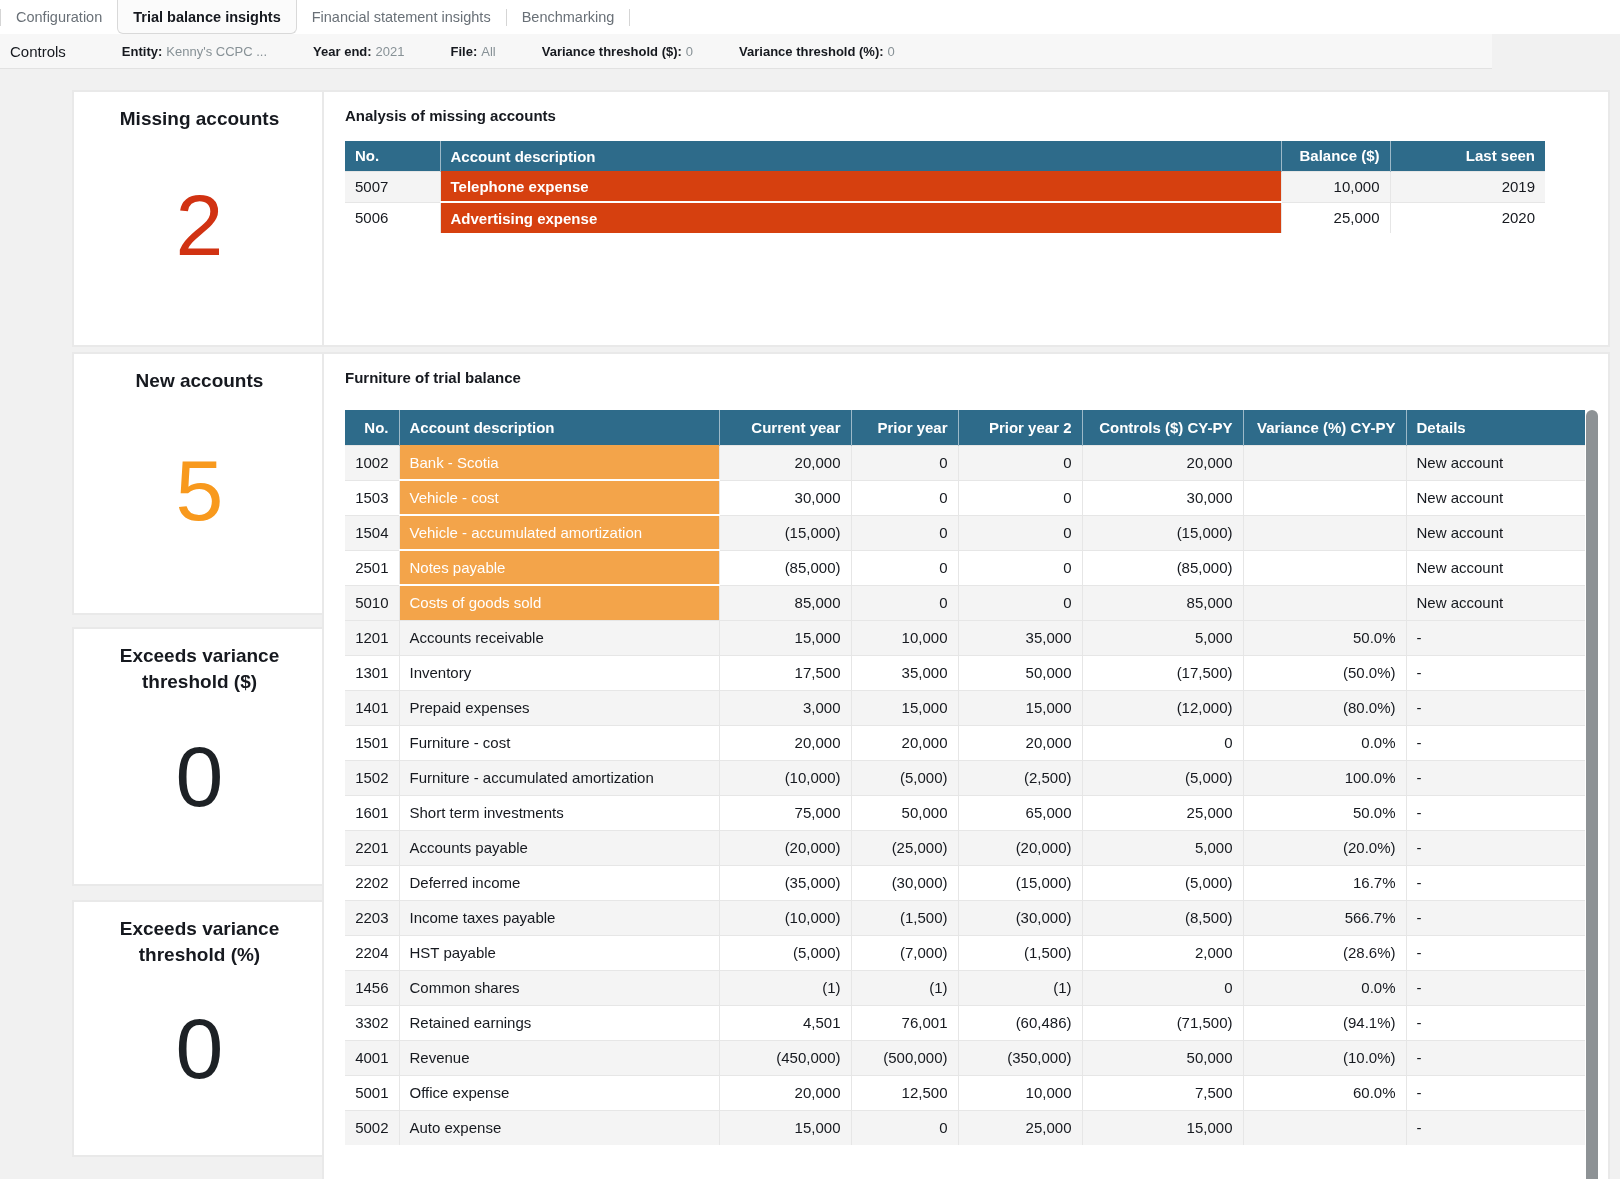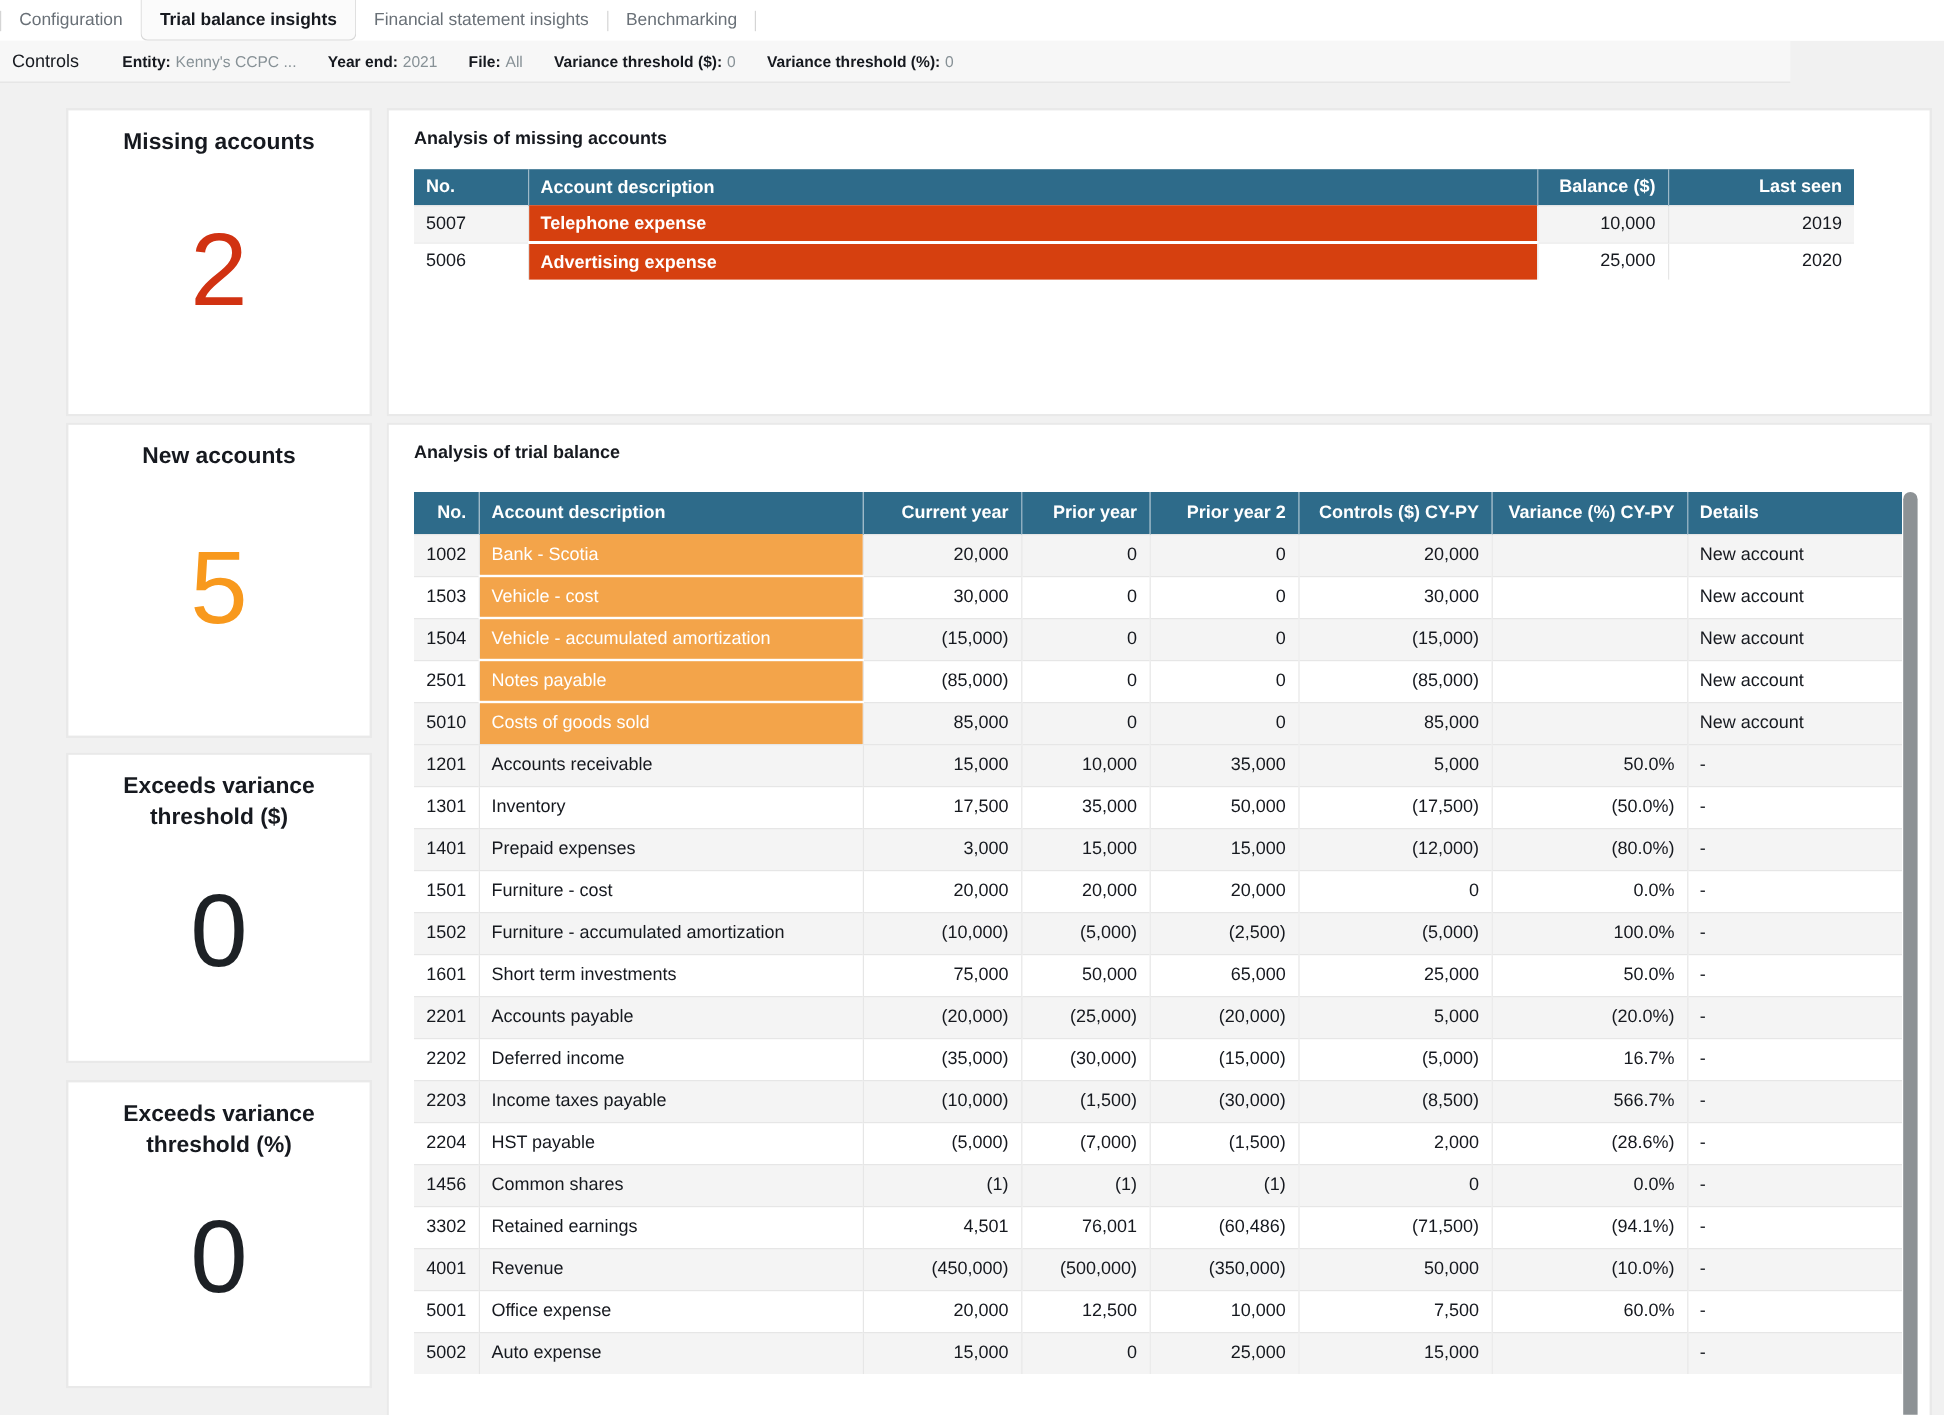--- a/index.html
+++ b/index.html
@@ -13,27 +13,27 @@
     color:#697077; cursor:pointer; white-space:nowrap; }
   .tab.active { color:#16191f; font-weight:bold; background:#fbfbfb;
     border:1px solid #d9d9d9; border-top:none; border-radius:0 0 6px 6px; }
   .tabsep { width:1px; height:17px; background:#d5d5d5; align-self:center; }
 
   
   .controlsbar { position:absolute; left:0; top:34px; width:1492px; height:35px;
     background:#f7f7f7; border-bottom:1px solid #e2e2e2;
     display:flex; align-items:center; padding:0 10px; }
   .controls-title { font-size:15px; color:#16191f; margin-right:10px; }
-  .ctrl-field { margin-left:26px; font-size:13px; white-space:nowrap; cursor:pointer; }
+  .ctrl-field { margin-left:46px; font-size:13px; white-space:nowrap; cursor:pointer; }
   .ctrl-field .lbl { font-weight:bold; color:#16191f; }
   .ctrl-field .val { color:#879196; margin-left:4px; }
 
   
   .card { position:absolute; background:#ffffff; border:2px solid #e9e9e9; }
-  .kpi { left:55px; width:255px; display:flex; flex-direction:column; align-items:center; }
+  .kpi { left:72px; width:255px; display:flex; flex-direction:column; align-items:center; }
   .kpi-title { font-size:19px; font-weight:bold; text-align:center; margin-top:14px;
     line-height:1.35; padding:0 14px; }
   .kpi-value { flex:1; display:flex; align-items:center; justify-content:center;
     font-size:86px; line-height:1; padding-bottom:26px; }
   #kpi-0 { top:90px;  height:257px; }
   #kpi-1 { top:352px; height:263px; }
   #kpi-2 { top:627px; height:259px; }
   #kpi-3 { top:900px; height:257px; }
 
   .panel { left:322px; width:1288px; }
@@ -144,21 +144,21 @@
           <td>5006</td>
           <td class="alert-cell">Advertising expense</td>
           <td class="num">25,000</td>
           <td class="num">2020</td>
         </tr>
       </tbody>
   </table>
 </div>
 
 <div class="card panel" id="tb-panel">
-  <div class="section-title">Analysis of trial balance</div>
+  <div class="section-title">Furniture of trial balance</div>
   <table id="tb-table">
     <colgroup>
       <col style="width:54px">
         <col style="width:320px">
         <col style="width:132px">
         <col style="width:107px">
       <col style="width:124px">
         <col style="width:161px">
         <col style="width:163px">
         <col style="width:179px">

